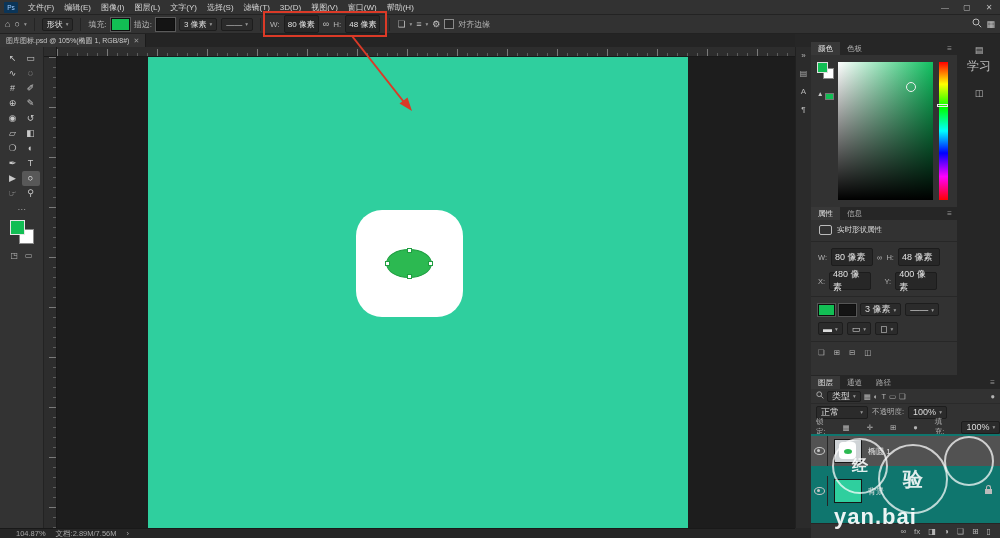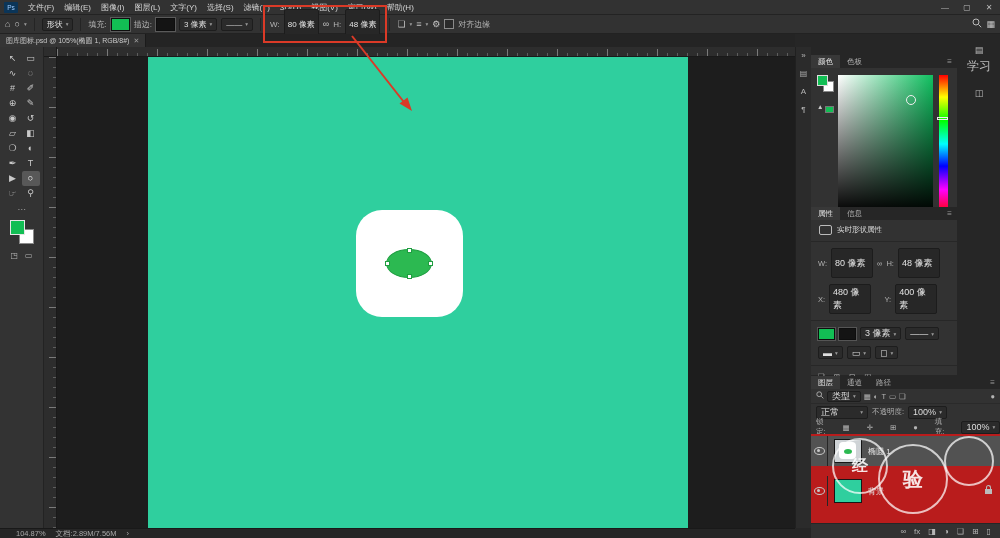--- a/index.html
+++ b/index.html
@@ -18,21 +18,21 @@
 
   
   #optionsbar{position:absolute;left:0;top:15px;width:1000px;height:19px;background:#323232;
               border-bottom:1px solid #222;box-sizing:border-box;display:flex;align-items:center;
               padding:0 5px;font-size:8px;gap:4px;}
   .vsep{width:1px;height:13px;background:#242424;margin:0 3px;flex:none;}
   .obicon{color:#c5c5c5;font-size:9px;flex:none;}
   .sel{background:#2b2b2b;border:1px solid #1d1d1d;border-radius:2px;height:13px;display:inline-flex;
        align-items:center;gap:3px;padding:0 4px;color:#ddd;flex:none;box-sizing:border-box;}
   .inp{background:#272727;border:1px solid #1c1c1c;border-radius:2px;height:13px;display:inline-flex;
-       align-items:center;padding:14px 3px;color:#e2e2e2;flex:none;box-sizing:border-box;}
+       align-items:center;padding:8px 3px;color:#e2e2e2;flex:none;box-sizing:border-box;}
   .chev{font-size:5.5px;color:#999;}
   .lbl{color:#b5b5b5;flex:none;}
   .sw{width:17px;height:11px;border:1px solid #0e0e0e;box-shadow:0 0 0 1px #5a5a5a;flex:none;}
   .sw.fill{background:#12BE54;}
   .sw.stroke{background:#141414;}
   .cb{width:8px;height:8px;border:1px solid #8a8a8a;background:#2a2a2a;flex:none;}
   #whgroup{position:relative;display:inline-flex;align-items:center;gap:4px;padding:0 2px;flex:none;}
   #redbox{position:absolute;left:-5px;top:-4px;right:-5px;bottom:-4px;border:2px solid #DB3A27;z-index:55;}
   .spacer{flex:1;}
 
@@ -74,21 +74,21 @@
 
   
   #leftstrip{position:absolute;left:795px;top:47px;width:16px;height:481px;background:#2b2b2b;
              border-left:1px solid #202020;box-sizing:border-box;display:flex;flex-direction:column;
              align-items:center;padding-top:4px;gap:9px;}
   .stripicon{font-size:8px;color:#b5b5b5;}
 
   
   #dock{position:absolute;left:811px;top:38px;width:189px;height:500px;background:#262626;}
   .panel{position:absolute;background:#323232;box-sizing:border-box;}
-  #colorPanel{left:0;top:17px;width:146px;height:168px;}
+  #colorPanel{left:0;top:4px;width:146px;height:168px;}
   #propsPanel{left:0;top:169px;width:146px;height:168px;}
   #learnStrip{position:absolute;left:147px;top:0;width:42px;height:337px;background:#262626;
               display:flex;flex-direction:column;align-items:center;padding-top:7px;gap:3px;box-sizing:border-box;}
   #layersPanel{left:0;top:338px;width:189px;height:162px;}
   .tabrow{height:13px;background:#262626;display:flex;align-items:stretch;font-size:7.5px;color:#b5b5b5;}
   .ptab{display:flex;align-items:center;padding:0 7px;}
   .ptab.on{background:#383838;color:#e8e8e8;}
   .pmenu{margin-left:auto;padding:0 5px;display:flex;align-items:center;font-size:8px;color:#999;}
   .plabel{font-size:7.5px;color:#b0b0b0;}
   .prow{display:flex;align-items:center;gap:4px;padding:0 7px;margin-top:6px;}
@@ -109,21 +109,21 @@
   #pickmarker{position:absolute;left:68px;top:20px;width:8px;height:8px;border:1px solid #f0f0f0;border-radius:50%;}
   #huebar{position:absolute;left:128px;top:20px;width:9px;height:138px;
           background:linear-gradient(to bottom,#f00 0%,#ff0 16%,#0f0 33%,#0ff 50%,#00f 66%,#f0f 83%,#f00 100%);}
   #huemarker{position:absolute;left:-2px;top:42px;width:11px;height:3px;border:1px solid #eee;box-sizing:border-box;}
 
   
   .lfilter{display:flex;align-items:center;gap:3px;padding:0 5px;height:14px;border-bottom:1px solid #2a2a2a;}
   .ficon{font-size:7.5px;color:#b5b5b5;}
   .lblend{display:flex;align-items:center;gap:4px;padding:0 5px;height:16px;}
   .llock{display:flex;align-items:center;gap:17px;padding:0 5px;height:14px;border-bottom:1px solid #2a2a2a;}
-  #llist{position:absolute;left:0;right:0;top:58px;bottom:14px;background:#b91c1c;}
+  #llist{position:absolute;left:0;right:0;top:58px;bottom:14px;background:#0f766e;}
   .lrow{position:absolute;left:0;right:0;height:30px;display:flex;align-items:center;gap:6px;
         padding:0 0 0 0;box-sizing:border-box;font-size:8px;color:#e0e0e0;}
   .lrow.sel2{background:#525252;}
   .eyebox{width:16px;height:100%;display:flex;align-items:center;justify-content:center;border-right:1px solid #262626;flex:none;}
   .eye{width:9px;height:6px;border:1px solid #c8c8c8;border-radius:50%;position:relative;}
   .eye::after{content:'';position:absolute;left:2px;top:1px;width:3px;height:3px;background:#c8c8c8;border-radius:50%;}
   .thumb{width:26px;height:22px;border:1px solid #161616;position:relative;flex:none;}
   .thumb1{background:#cfd3d6;}
   .thumb1 .rsq{position:absolute;left:4px;top:2px;width:17px;height:17px;background:#fff;border-radius:4px;}
   .thumb1 .mel{position:absolute;left:9px;top:9px;width:8px;height:5px;background:#2CB951;border-radius:50%;}
@@ -482,20 +482,21 @@
   <div id="statusbar">
     <span>104.87%</span>
     <span>文档:2.89M/7.56M</span>
     <span>›</span>
   </div>
 
   <div id="wm">
     <div class="wmc wmc1">经</div>
     <div class="wmc wmc2">验</div>
     <div class="wmc wmc3"></div>
+    <div id="wmtext">yan.bai</div>
   </div>
 
   <svg id="annot" width="1000" height="538">
     <line x1="352" y1="36" x2="407" y2="106" stroke="#DB3A27" stroke-width="2"></line>
     <polygon points="412,111 399.5,103.5 407.5,97.5" fill="#DB3A27"></polygon>
   </svg>
 
 </div>
 
 </body></html>

